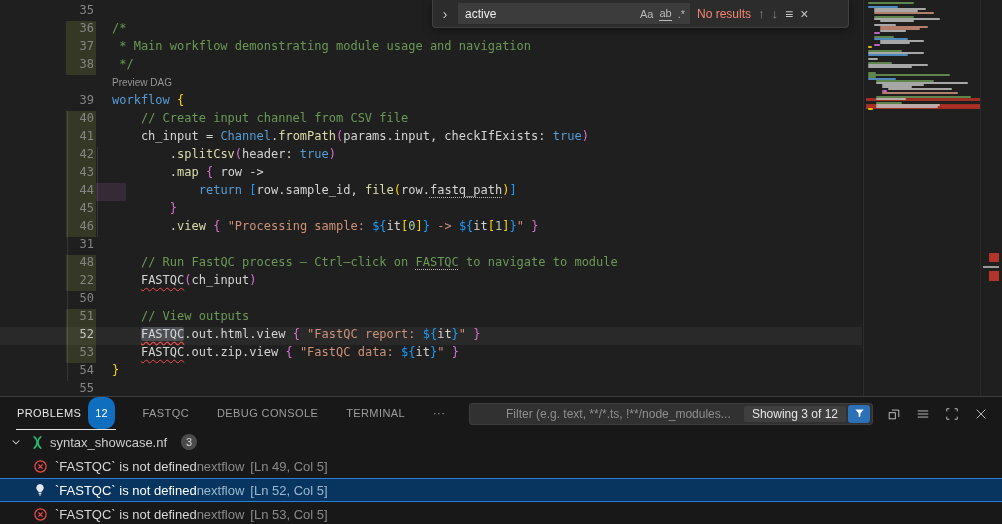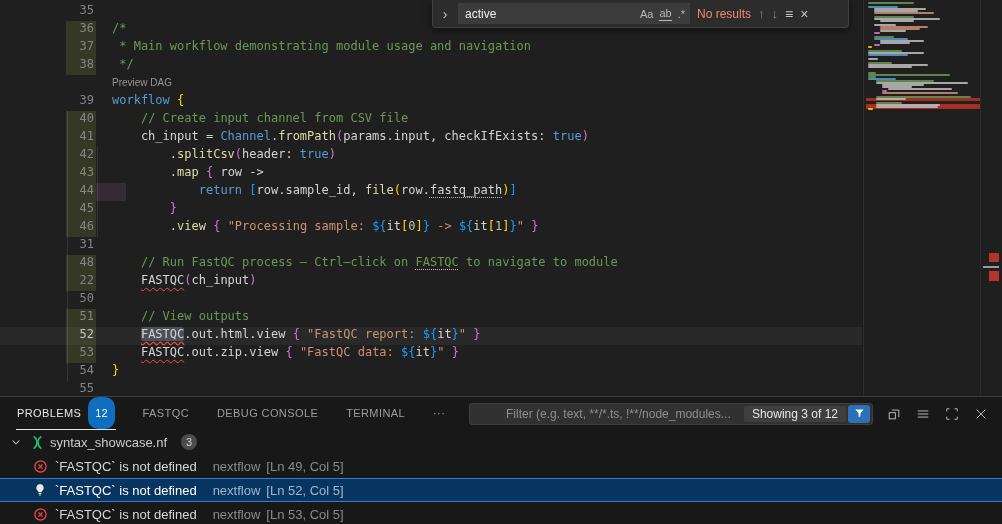--- a/index.html
+++ b/index.html
@@ -80,21 +80,21 @@
   .picons { display:flex; align-items:center; gap:15px; }
   .picons .pic { color:#cccccc; display:flex; align-items:center; }
 
   .ptree { position:relative; }
   .trow { height:24px; display:flex; align-items:center; font-size:13px; color:#cccccc; position:relative; }
   .trow.file { padding-left:8px; gap:5px; }
   .trow .fbadge { background:#4b4b4b; color:#d6d6d6; min-width:16px; height:16px; border-radius:9px;
                   font-size:11px; display:flex; align-items:center; justify-content:center; margin-left:9px; padding:0 4px;}
   .trow.prob { padding-left:32px; gap:0; }
   .trow.prob .pmsg { color:#d7d7d7; margin-left:7px; }
-  .trow.prob .psrc { color:#8a8a8a; margin-left:16px; }
+  .trow.prob .psrc { color:#8a8a8a; margin-left:0; }
   .trow.prob .ploc { color:#8a8a8a; margin-left:6px; }
   .trow.prob.selected { background:#07355f; box-shadow:inset 0 1px 0 #2e7cd6, inset 0 -1px 0 #2e7cd6; }
   .trow.prob.selected .pmsg { color:#ffffff; }
   .trow.prob.selected .psrc, .trow.prob.selected .ploc { color:#9db8cf; }
   .tguide { position:absolute; left:16px; top:453px; bottom:0; width:1px; background:#3a3a3a; }
   .icon16 { width:16px; height:16px; display:inline-flex; align-items:center; justify-content:center; flex:0 0 16px;}
 </style>
 </head>
 <body>
 

